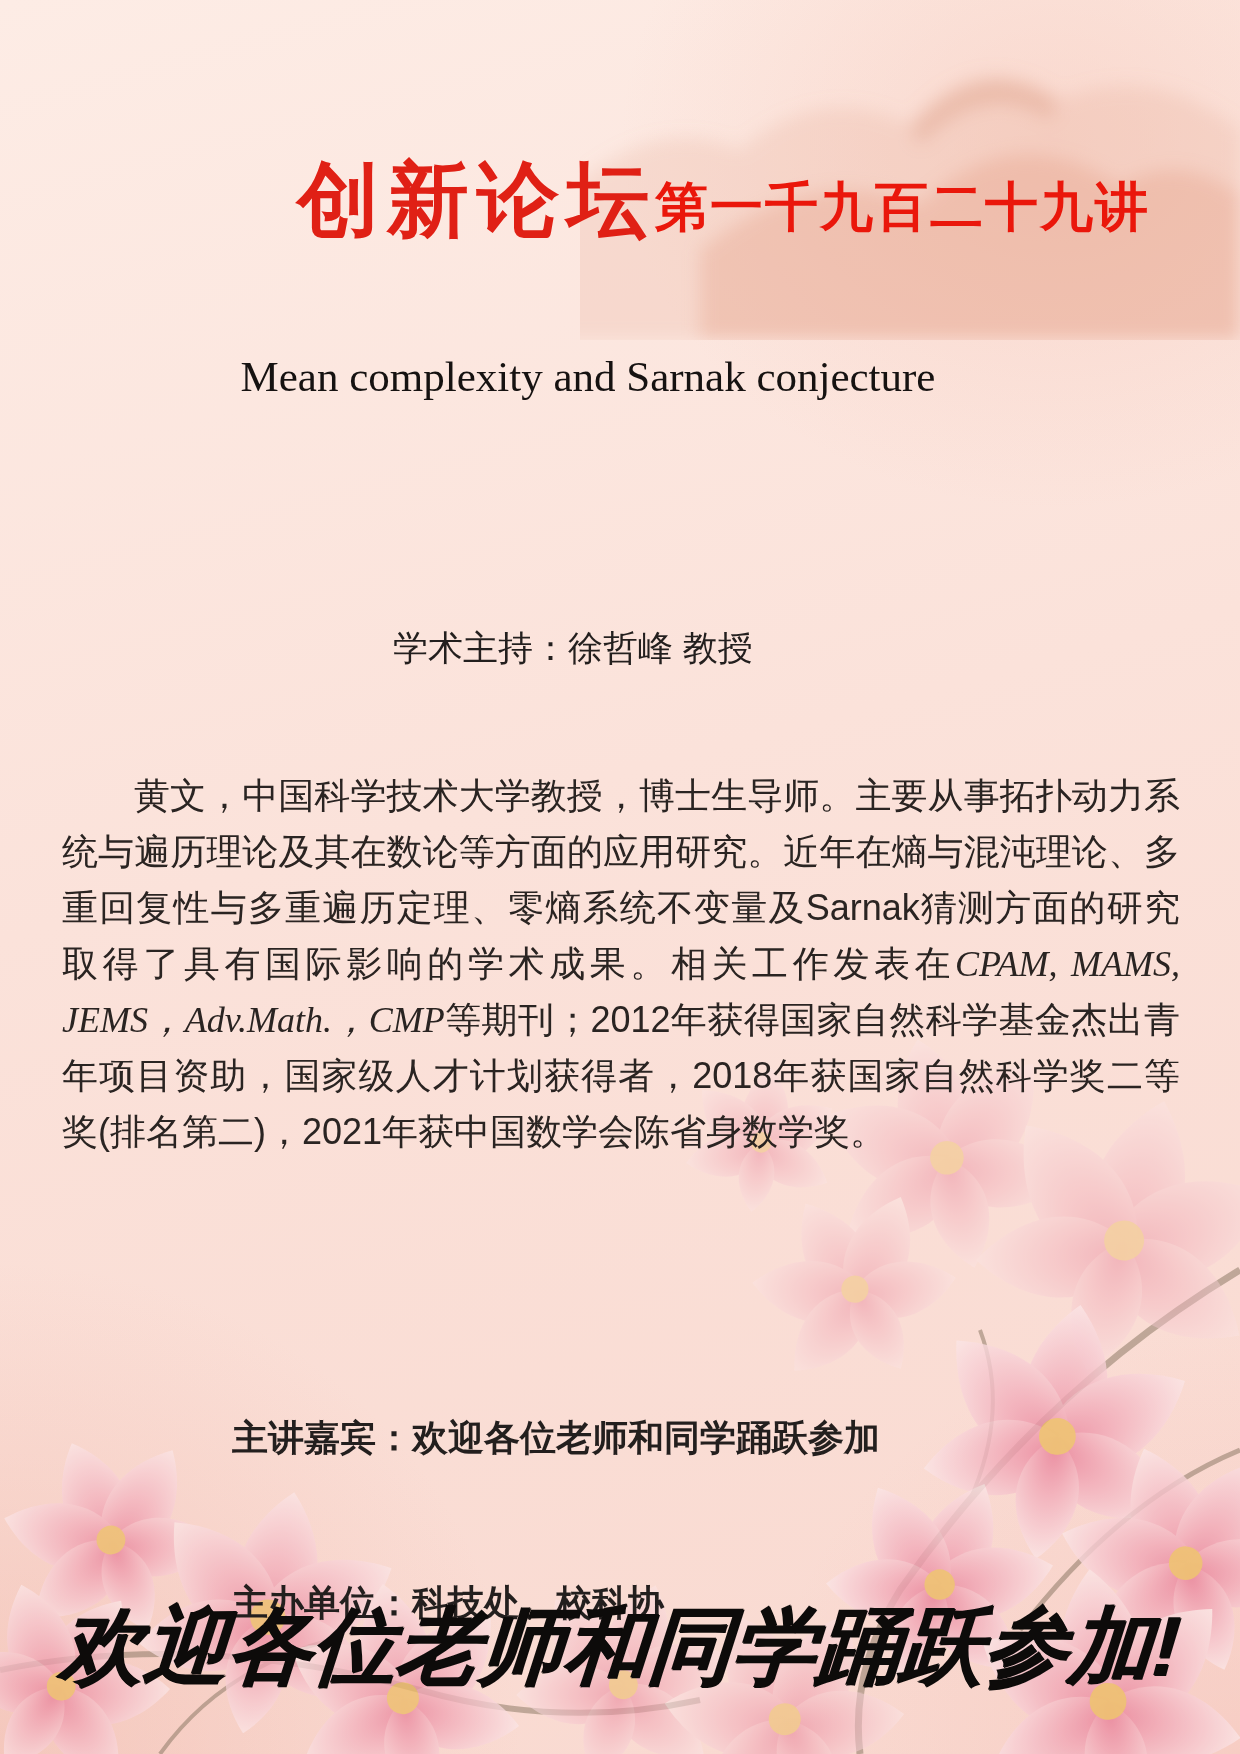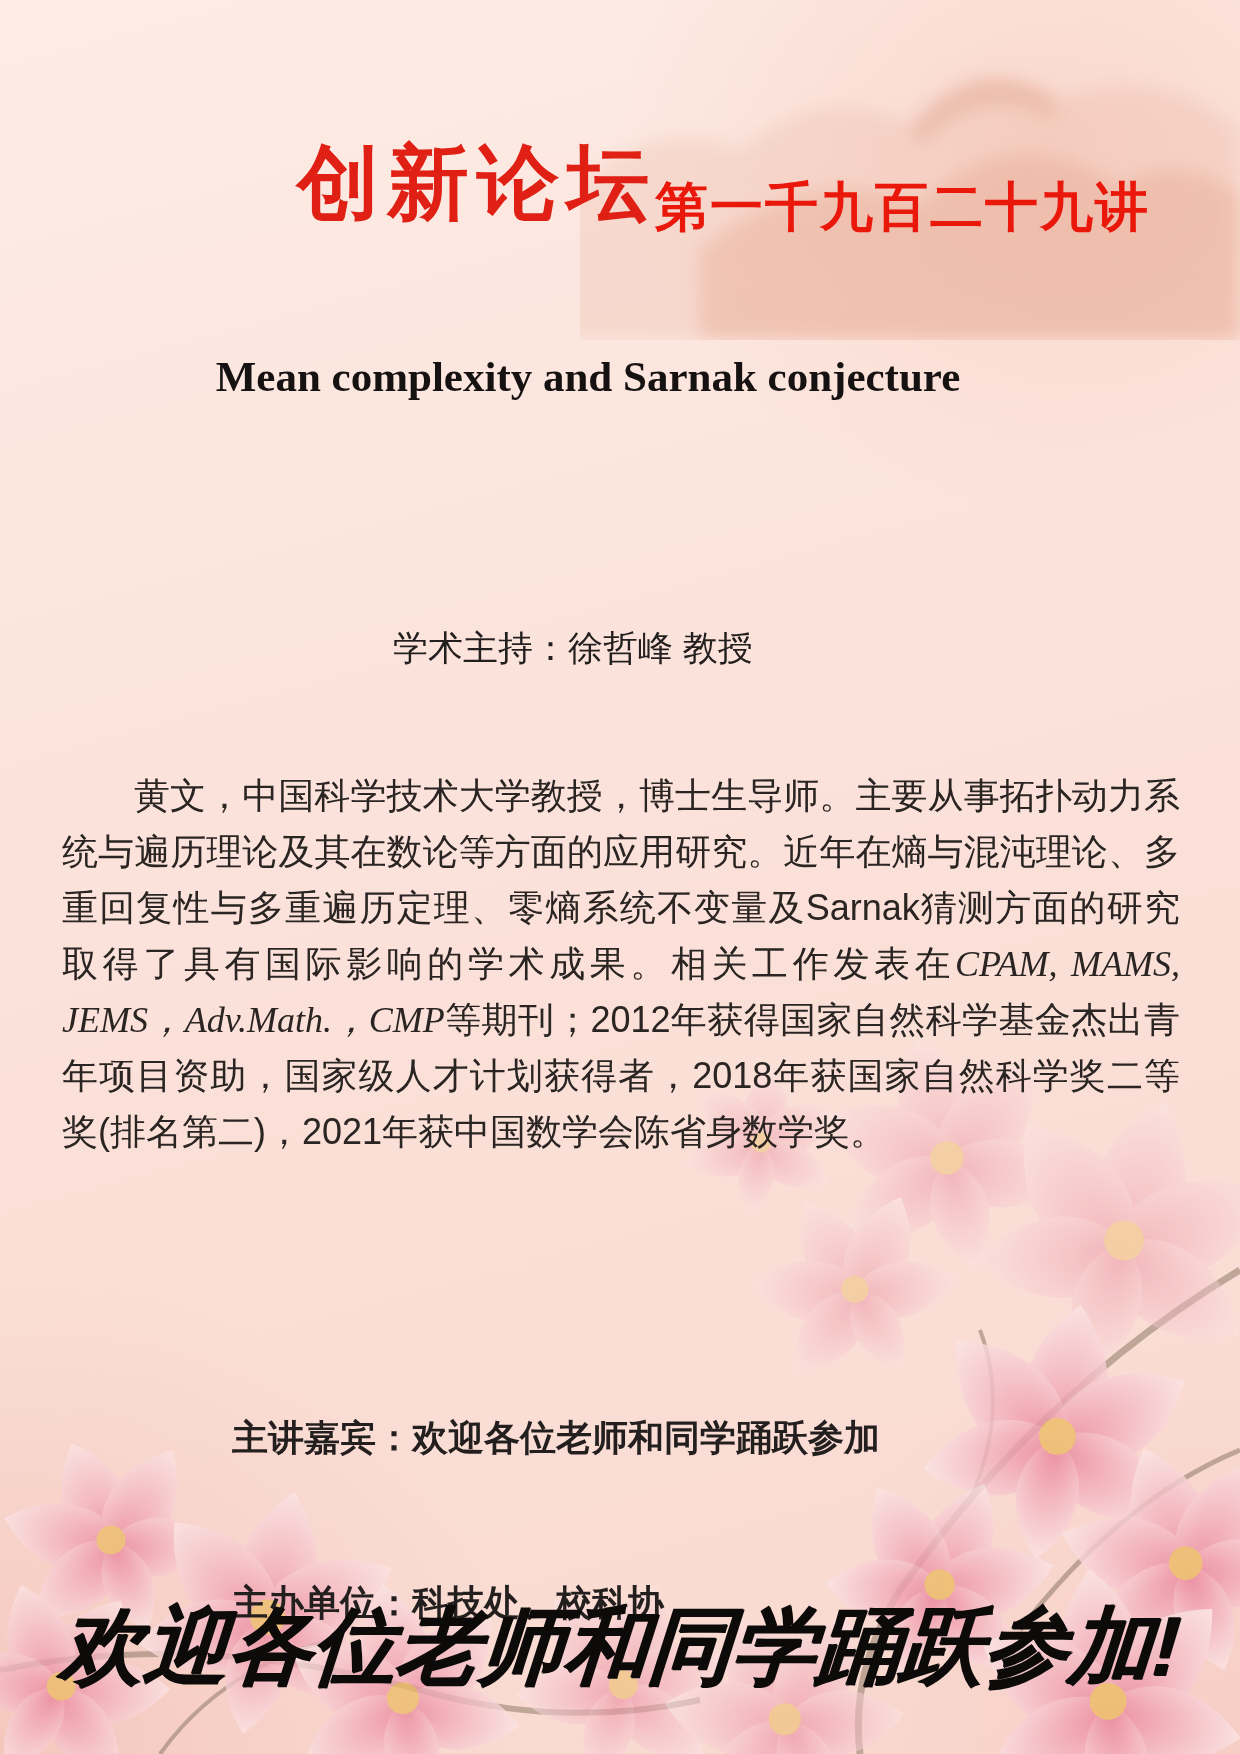--- a/index.html
+++ b/index.html
@@ -20,36 +20,36 @@
 
   
   .logo-block{left:100px;top:100px;width:215px;text-align:center;}
   .logo-swirl{width:170px;height:155px;margin:0 auto;display:block;}
   .logo-word{
     font-family:"Liberation Serif","DejaVu Serif",serif;
     font-size:31px;letter-spacing:1px;color:var(--logo-red,#cf2a1e);
     margin-top:-6px;
   }
   .forum-title{
-    left:297px;top:129px;
+    left:297px;top:146px;
     font-size:82px;font-weight:bold;letter-spacing:8px;
     color:var(--accent-red,#e02015);
     font-family:"Liberation Sans","DejaVu Sans",sans-serif;
   }
   .lecture-no{
     left:655px;top:172px;
     font-size:53px;font-weight:bold;letter-spacing:2px;
     color:var(--bright-red,#ea170b);
   }
 
   
   .en-title{
     left:0;top:352px;width:1176px;text-align:center;
     font-family:"Liberation Serif","DejaVu Serif",serif;
-    font-weight:bold;font-size:43px;color:#161211;
+    font-weight:normal;font-size:43px;color:#161211;
   }
 
   
   .speakers{left:393px;top:508px;font-size:35px;line-height:56px;white-space:pre-wrap;}
   .speakers .row{display:block;}
 
   
   .bio{
     left:62px;top:732px;width:1118px;
     font-size:36px;line-height:56px;

